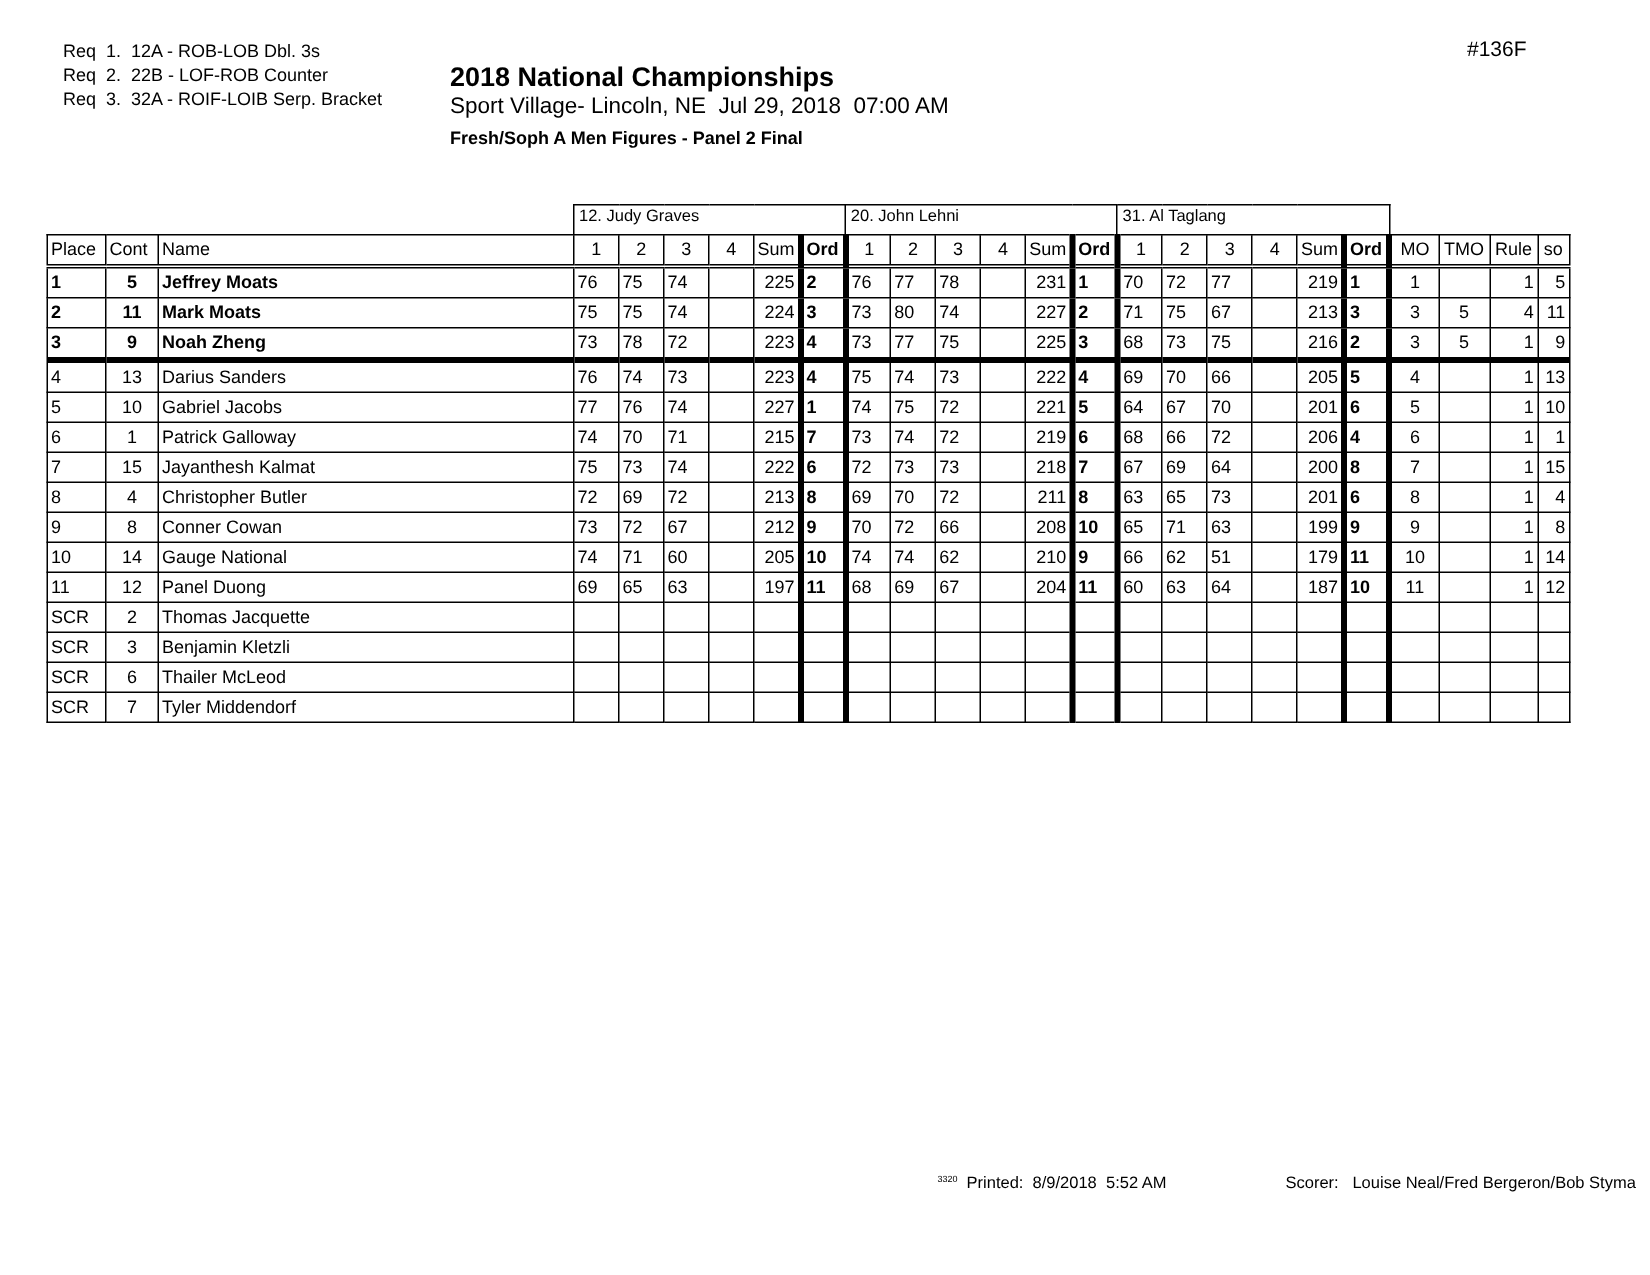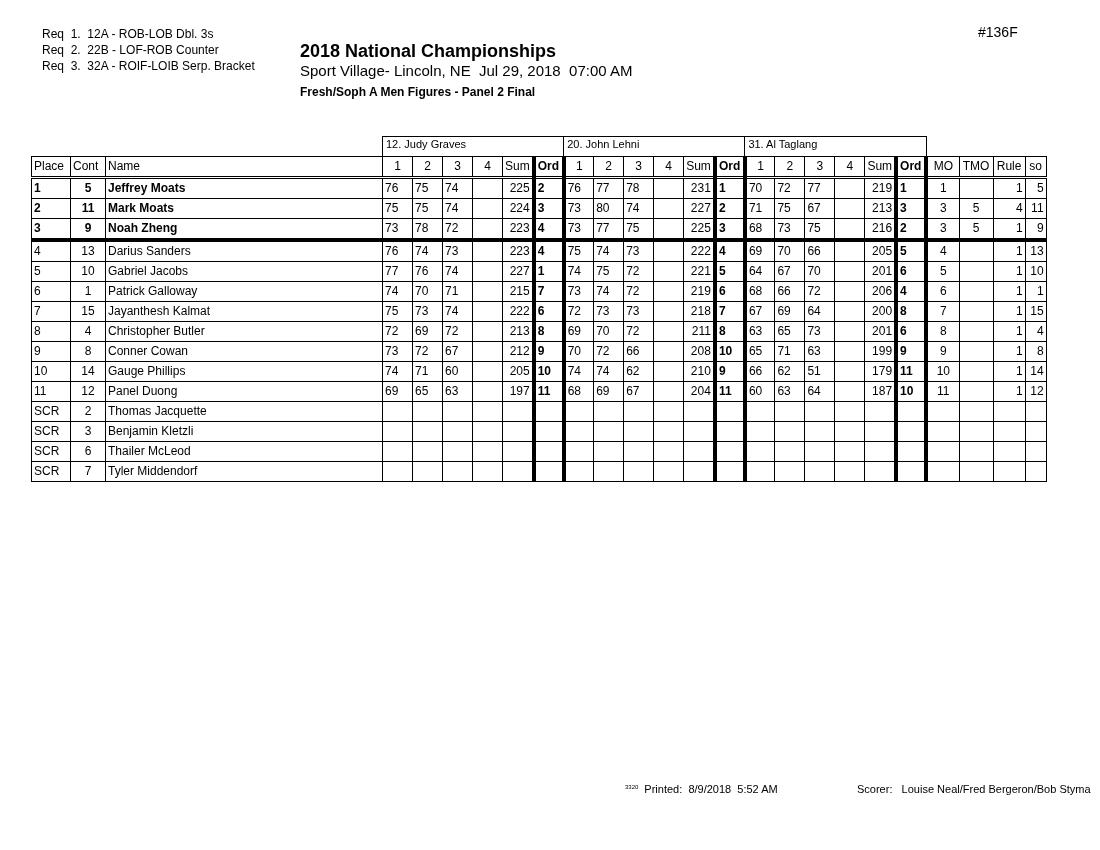--- a/index.html
+++ b/index.html
@@ -350,21 +350,21 @@
         <td class="r jsum">199</td>
         <td class="ord">9</td>
         <td class="c mo">9</td>
         <td class="c tmo"></td>
         <td class="r rule">1</td>
         <td class="r so">8</td>
       </tr>
       <tr>
         <td class="l">10</td>
         <td class="c">14</td>
-        <td class="l">Gauge Phillips</td>
+        <td class="l">Gauge National</td>
         <td class="l jscore">74</td>
         <td class="l jscore">71</td>
         <td class="l jscore">60</td>
         <td class="l jscore"></td>
         <td class="r jsum">205</td>
         <td class="ord">10</td>
         <td class="l jscore afterord">74</td>
         <td class="l jscore">74</td>
         <td class="l jscore">62</td>
         <td class="l jscore"></td>

